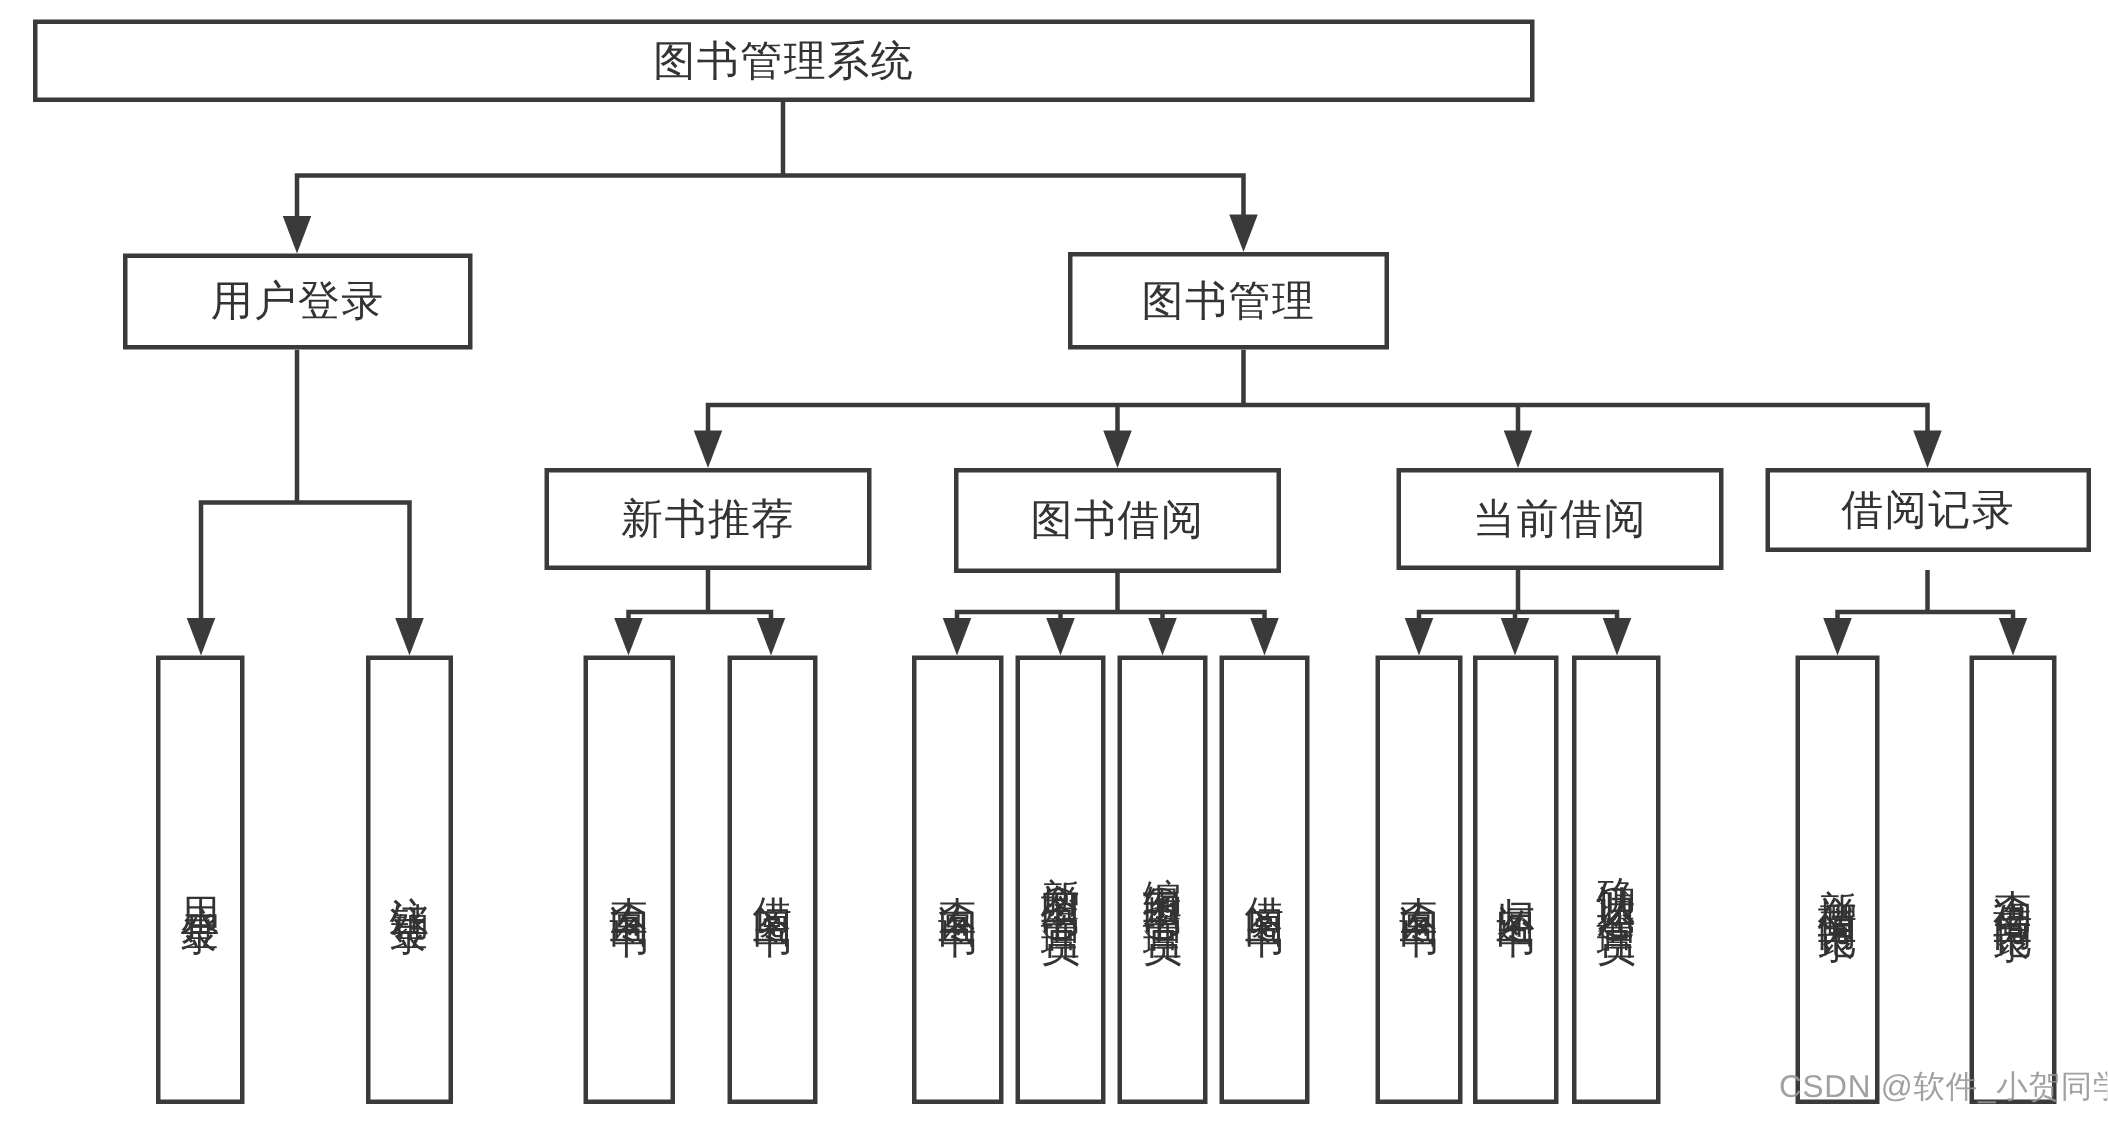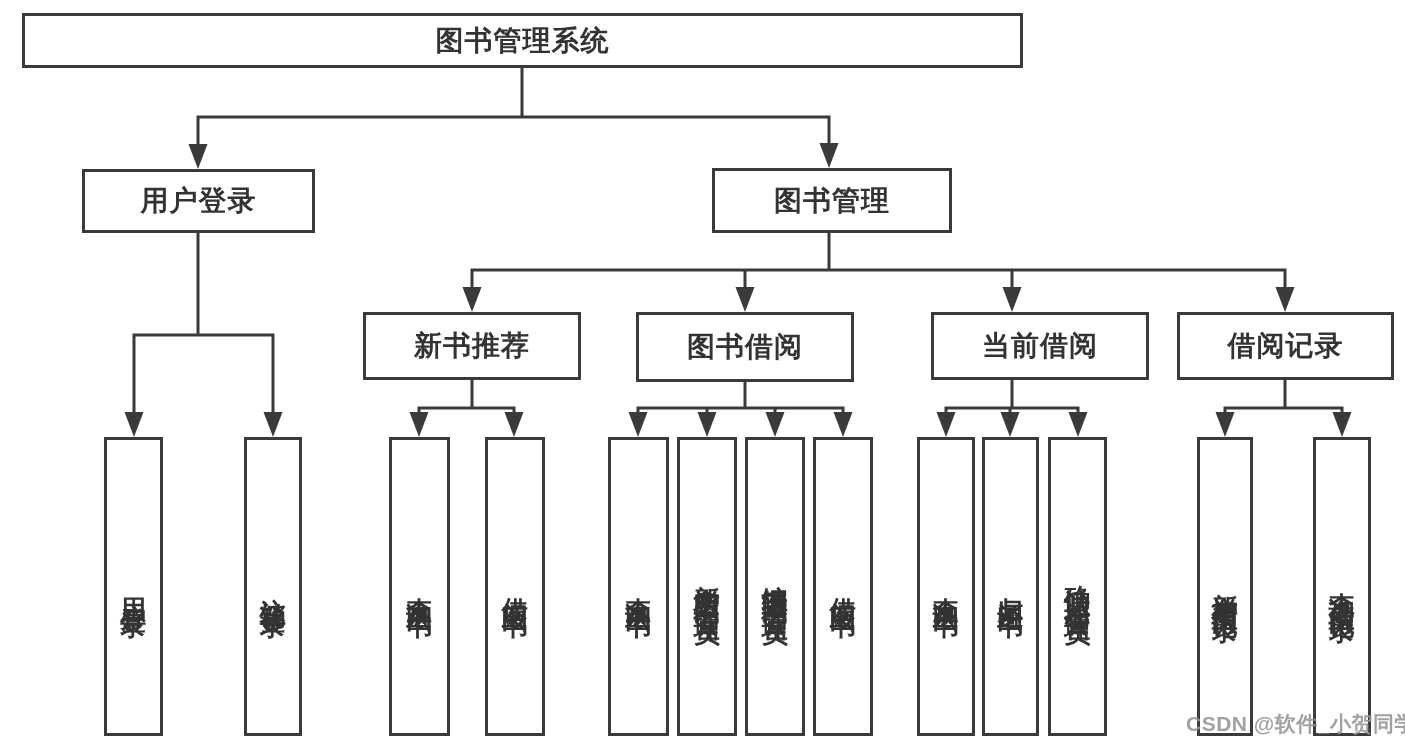--- a/index.html
+++ b/index.html
@@ -4,21 +4,20 @@
 <style>
   html, body { margin: 0; padding: 0; background: #ffffff; }
   .stage {
     position: relative;
     width: 1405px;
     height: 747px;
     background: #ffffff;
     font-family: "Liberation Sans", "DejaVu Sans", sans-serif;
     color: #333333;
     overflow: hidden;
-    font-weight: bold;
   }
   .wires { position: absolute; left: 0; top: 0; z-index: 1; }
   .node {
     position: absolute;
     box-sizing: border-box;
     border: 3px solid #3a3a3a;
     background: #ffffff;
     display: flex;
     align-items: center;
     justify-content: center;
@@ -101,26 +100,26 @@
       <polygon points="1000.5,412 1019.5,412 1010,437"></polygon>
       <polygon points="1068.5,412 1087.5,412 1078,437"></polygon>
       <polygon points="1215.5,412 1234.5,412 1225,437"></polygon>
       <polygon points="1332.5,412 1351.5,412 1342,437"></polygon>
     </g>
   </svg>
 
   <div class="node" style="left:22px; top:13px; width:1001px; height:55px;">图书管理系统</div>
 
   <div class="node" style="left:82px; top:169px; width:233px; height:64px;">用户登录</div>
-  <div class="node" style="left:712px; top:168px; width:240px; height:65px;">图书管理</div>
+  <div class="node" style="left:712px; top:168px; width:214px; height:65px;">图书管理</div>
 
   <div class="node" style="left:363px; top:312px; width:218px; height:68px;">新书推荐</div>
   <div class="node" style="left:636px; top:312px; width:218px; height:70px;">图书借阅</div>
   <div class="node" style="left:903px; top:312px; width:218px; height:68px;margin-left:28px;">当前借阅</div>
-  <div class="node" style="left:1177px; top:312px; width:217px; height:68px;">借阅记录</div>
+  <div class="node" style="left:1177px; top:312px; width:217px; height:56px;">借阅记录</div>
 
   <div class="leaf" style="left:104px; width:59px;">
     <span>用户登录</span>
   </div>
   <div class="leaf" style="left:244px; width:58px;">
     <span>注销登录</span>
   </div>
 
   <div class="leaf" style="left:389px; width:61px;">
     <span>查询图书</span>

